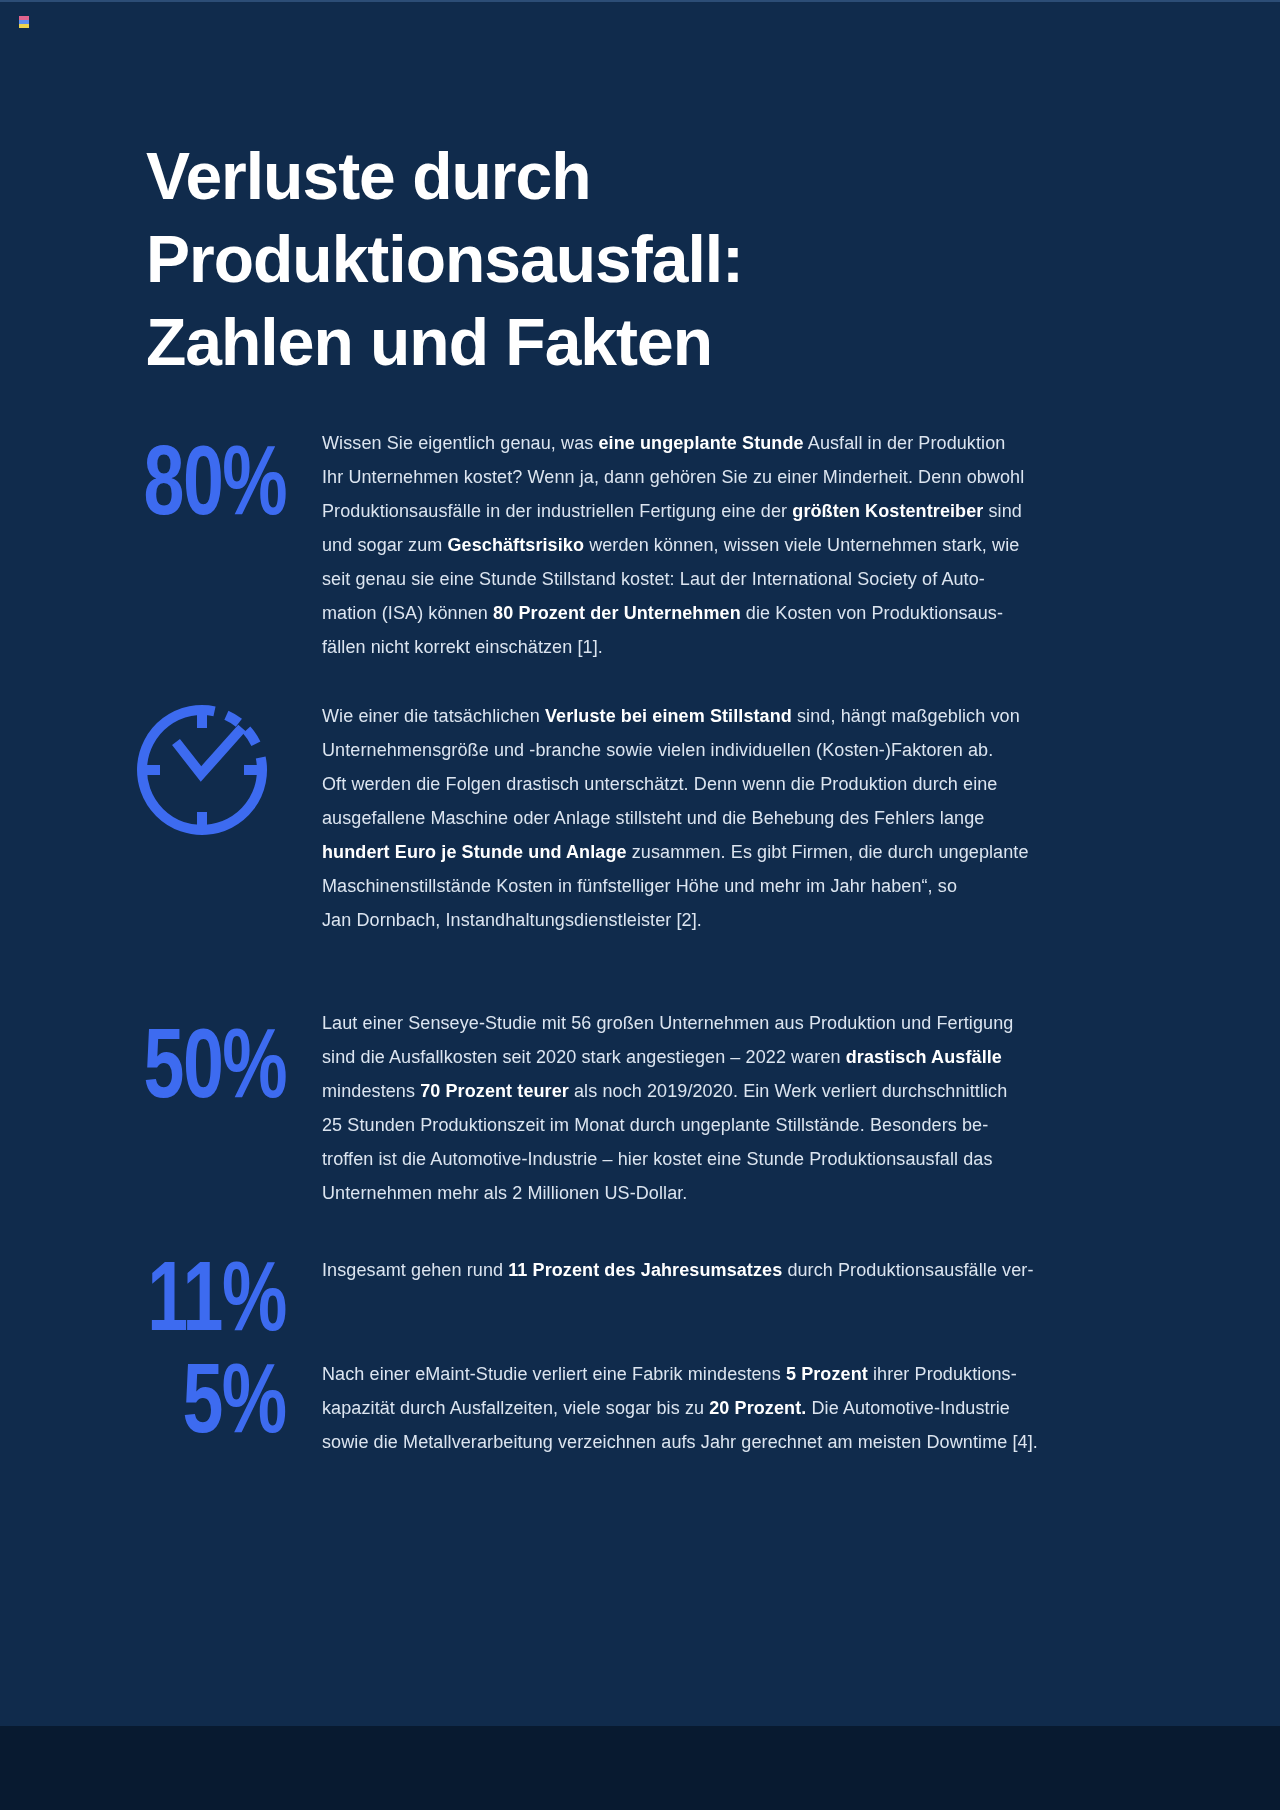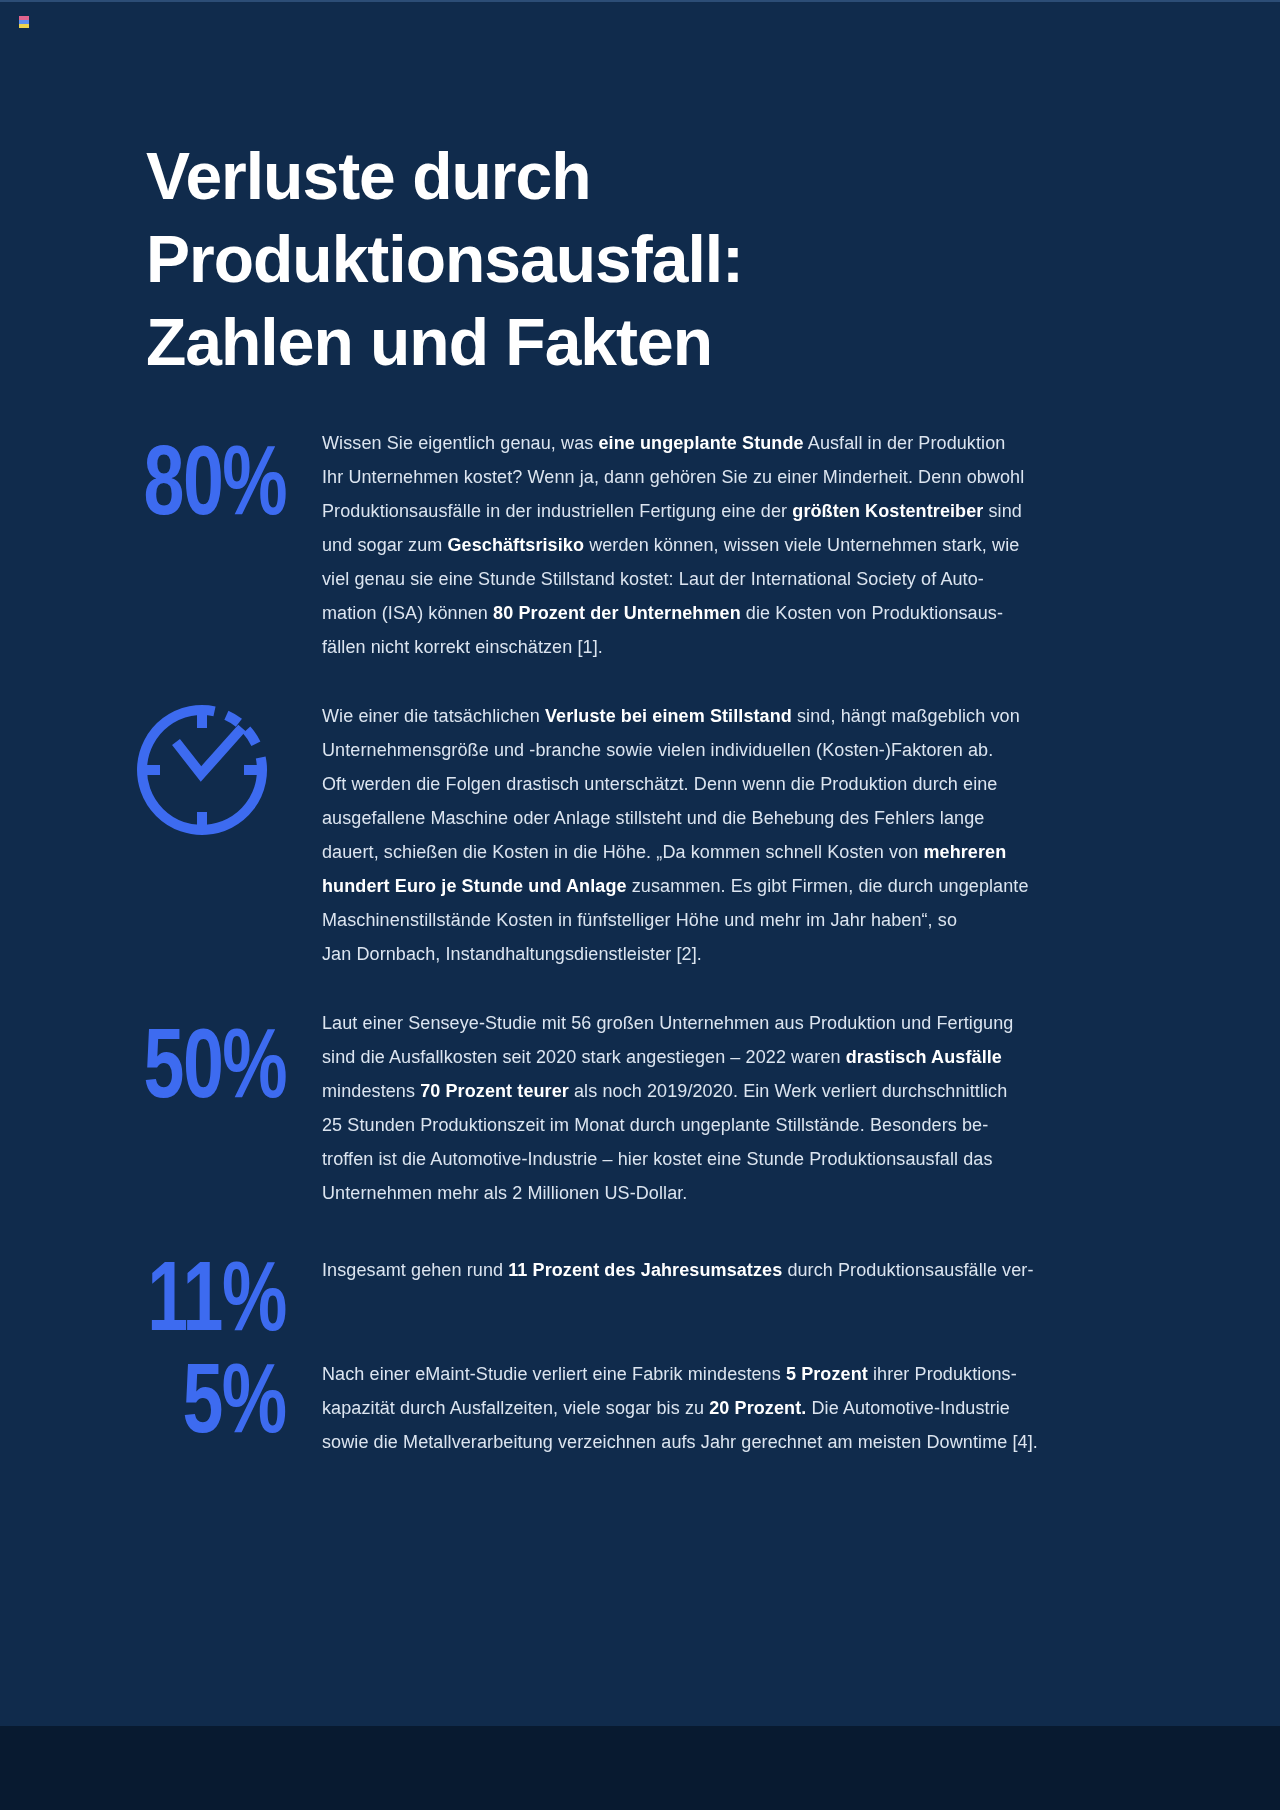--- a/index.html
+++ b/index.html
@@ -82,30 +82,29 @@
       <path d="M 10 68 L 26 68"></path>
       <path d="M 42 40 L 67 72 L 108 26" stroke-linejoin="miter"></path>
     </g>
   </svg>
 
   <div class="para" style="top:426px">
       <div class="line"><span>Wissen Sie eigentlich genau, was </span><span class="b">eine ungeplante Stunde</span><span> Ausfall in der Produktion</span></div>
       <div class="line"><span>Ihr Unternehmen kostet? Wenn ja, dann gehören Sie zu einer Minderheit. Denn obwohl</span></div>
       <div class="line"><span>Produktionsausfälle in der industriellen Fertigung eine der </span><span class="b">größten Kostentreiber</span><span> sind</span></div>
       <div class="line"><span>und sogar zum </span><span class="b">Geschäftsrisiko</span><span> werden können, wissen viele Unternehmen stark, wie</span></div>
-      <div class="line"><span>viel genau sie eine Stunde Stillstand kostet: Laut der International Society of Auto-</span></div>
+      <div class="line"><span>seit genau sie eine Stunde Stillstand kostet: Laut der International Society of Auto-</span></div>
       <div class="line"><span>mation (ISA) können </span><span class="b">80 Prozent der Unternehmen</span><span> die Kosten von Produktionsaus-</span></div>
       <div class="line"><span>fällen nicht korrekt einschätzen [1].</span></div>
     </div>
   <div class="para" style="top:699px">
       <div class="line"><span>Wie einer die tatsächlichen </span><span class="b">Verluste bei einem Stillstand</span><span> sind, hängt maßgeblich von</span></div>
       <div class="line"><span>Unternehmensgröße und -branche sowie vielen individuellen (Kosten-)Faktoren ab.</span></div>
       <div class="line"><span>Oft werden die Folgen drastisch unterschätzt. Denn wenn die Produktion durch eine</span></div>
       <div class="line"><span>ausgefallene Maschine oder Anlage stillsteht und die Behebung des Fehlers lange</span></div>
-      <div class="line"><span>dauert, schießen die Kosten in die Höhe. „Da kommen schnell Kosten von </span><span class="b">mehreren</span></div>
       <div class="line"><span class="b">hundert Euro je Stunde und Anlage</span><span> zusammen. Es gibt Firmen, die durch ungeplante</span></div>
       <div class="line"><span>Maschinenstillstände Kosten in fünfstelliger Höhe und mehr im Jahr haben“, so</span></div>
       <div class="line"><span>Jan Dornbach, Instandhaltungsdienstleister [2].</span></div>
     </div>
   <div class="para" style="top:1006px">
       <div class="line"><span>Laut einer Senseye-Studie mit 56 großen Unternehmen aus Produktion und Fertigung</span></div>
       <div class="line"><span>sind die Ausfallkosten seit 2020 stark angestiegen – 2022 waren </span><span class="b">drastisch Ausfälle</span></div>
       <div class="line"><span>mindestens </span><span class="b">70 Prozent teurer</span><span> als noch 2019/2020. Ein Werk verliert durchschnittlich</span></div>
       <div class="line"><span>25 Stunden Produktionszeit im Monat durch ungeplante Stillstände. Besonders be-</span></div>
       <div class="line"><span>troffen ist die Automotive-Industrie – hier kostet eine Stunde Produktionsausfall das</span></div>

